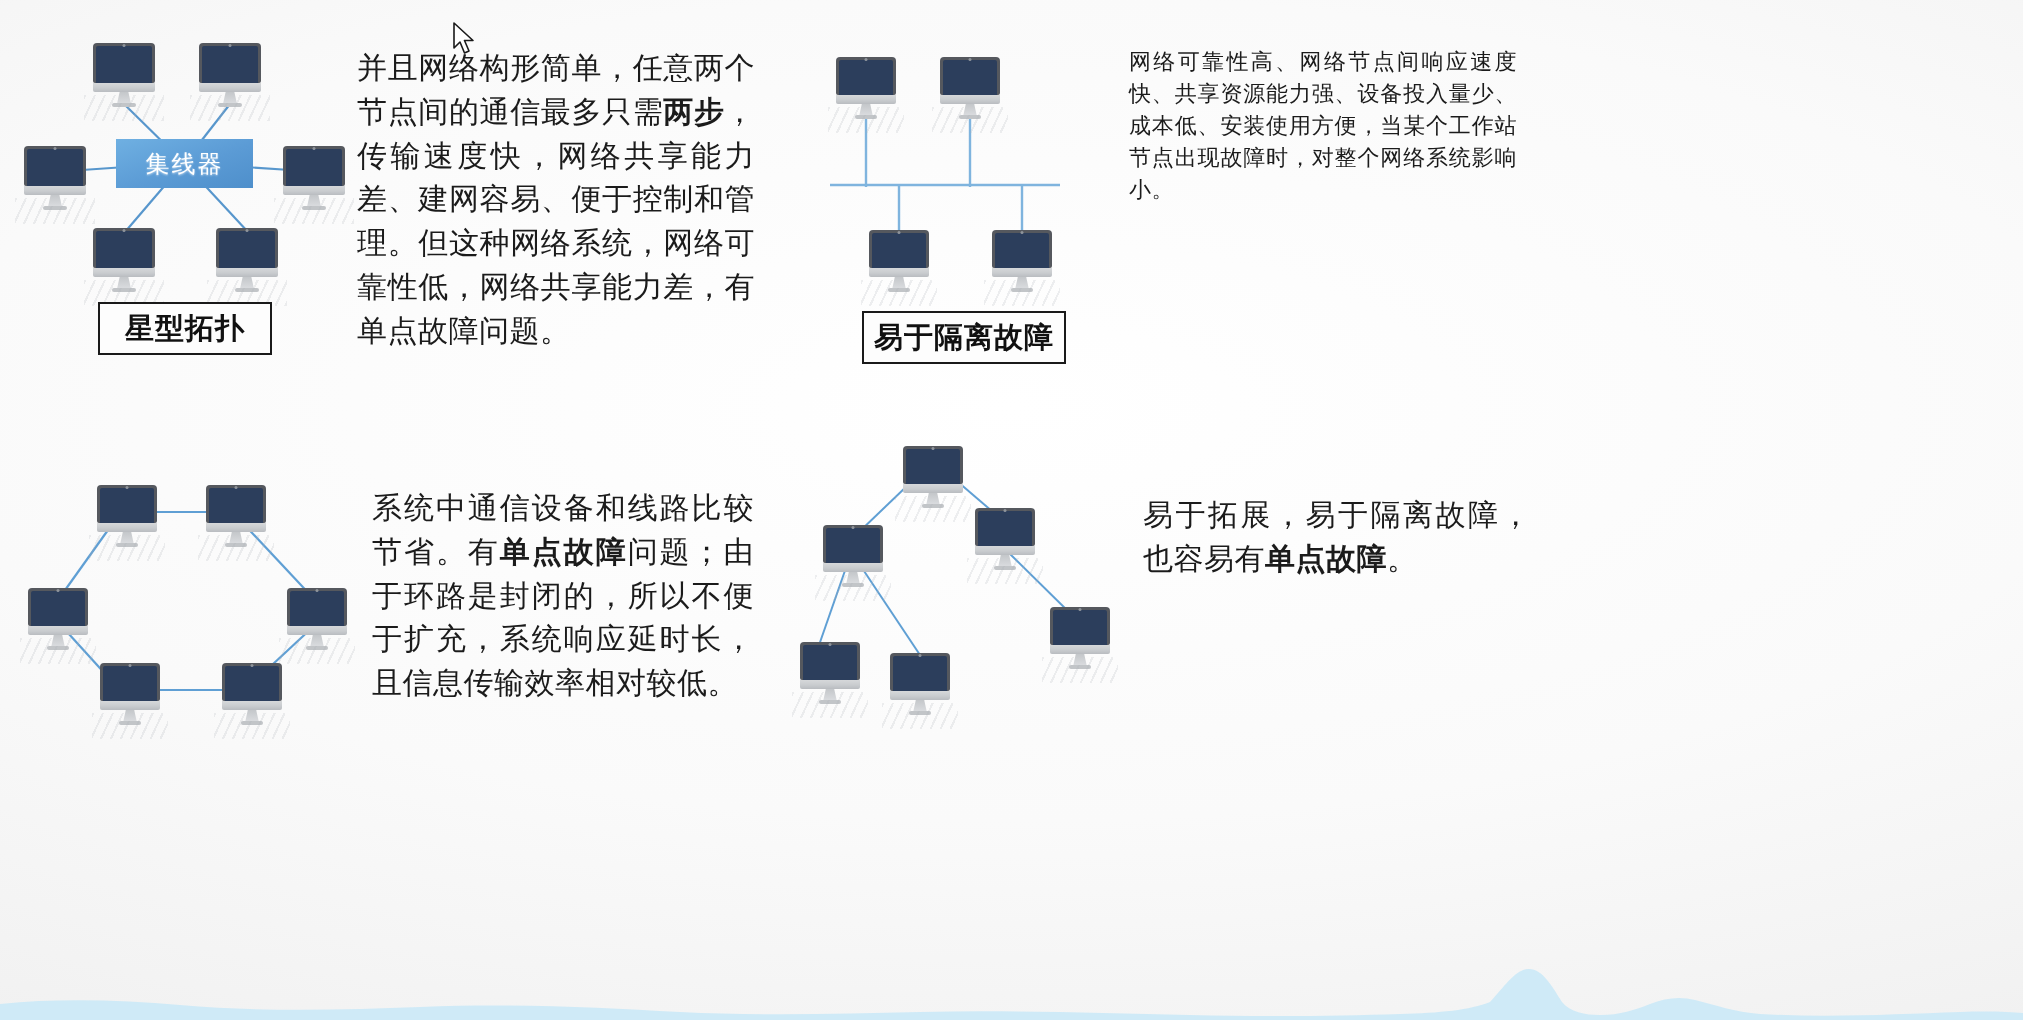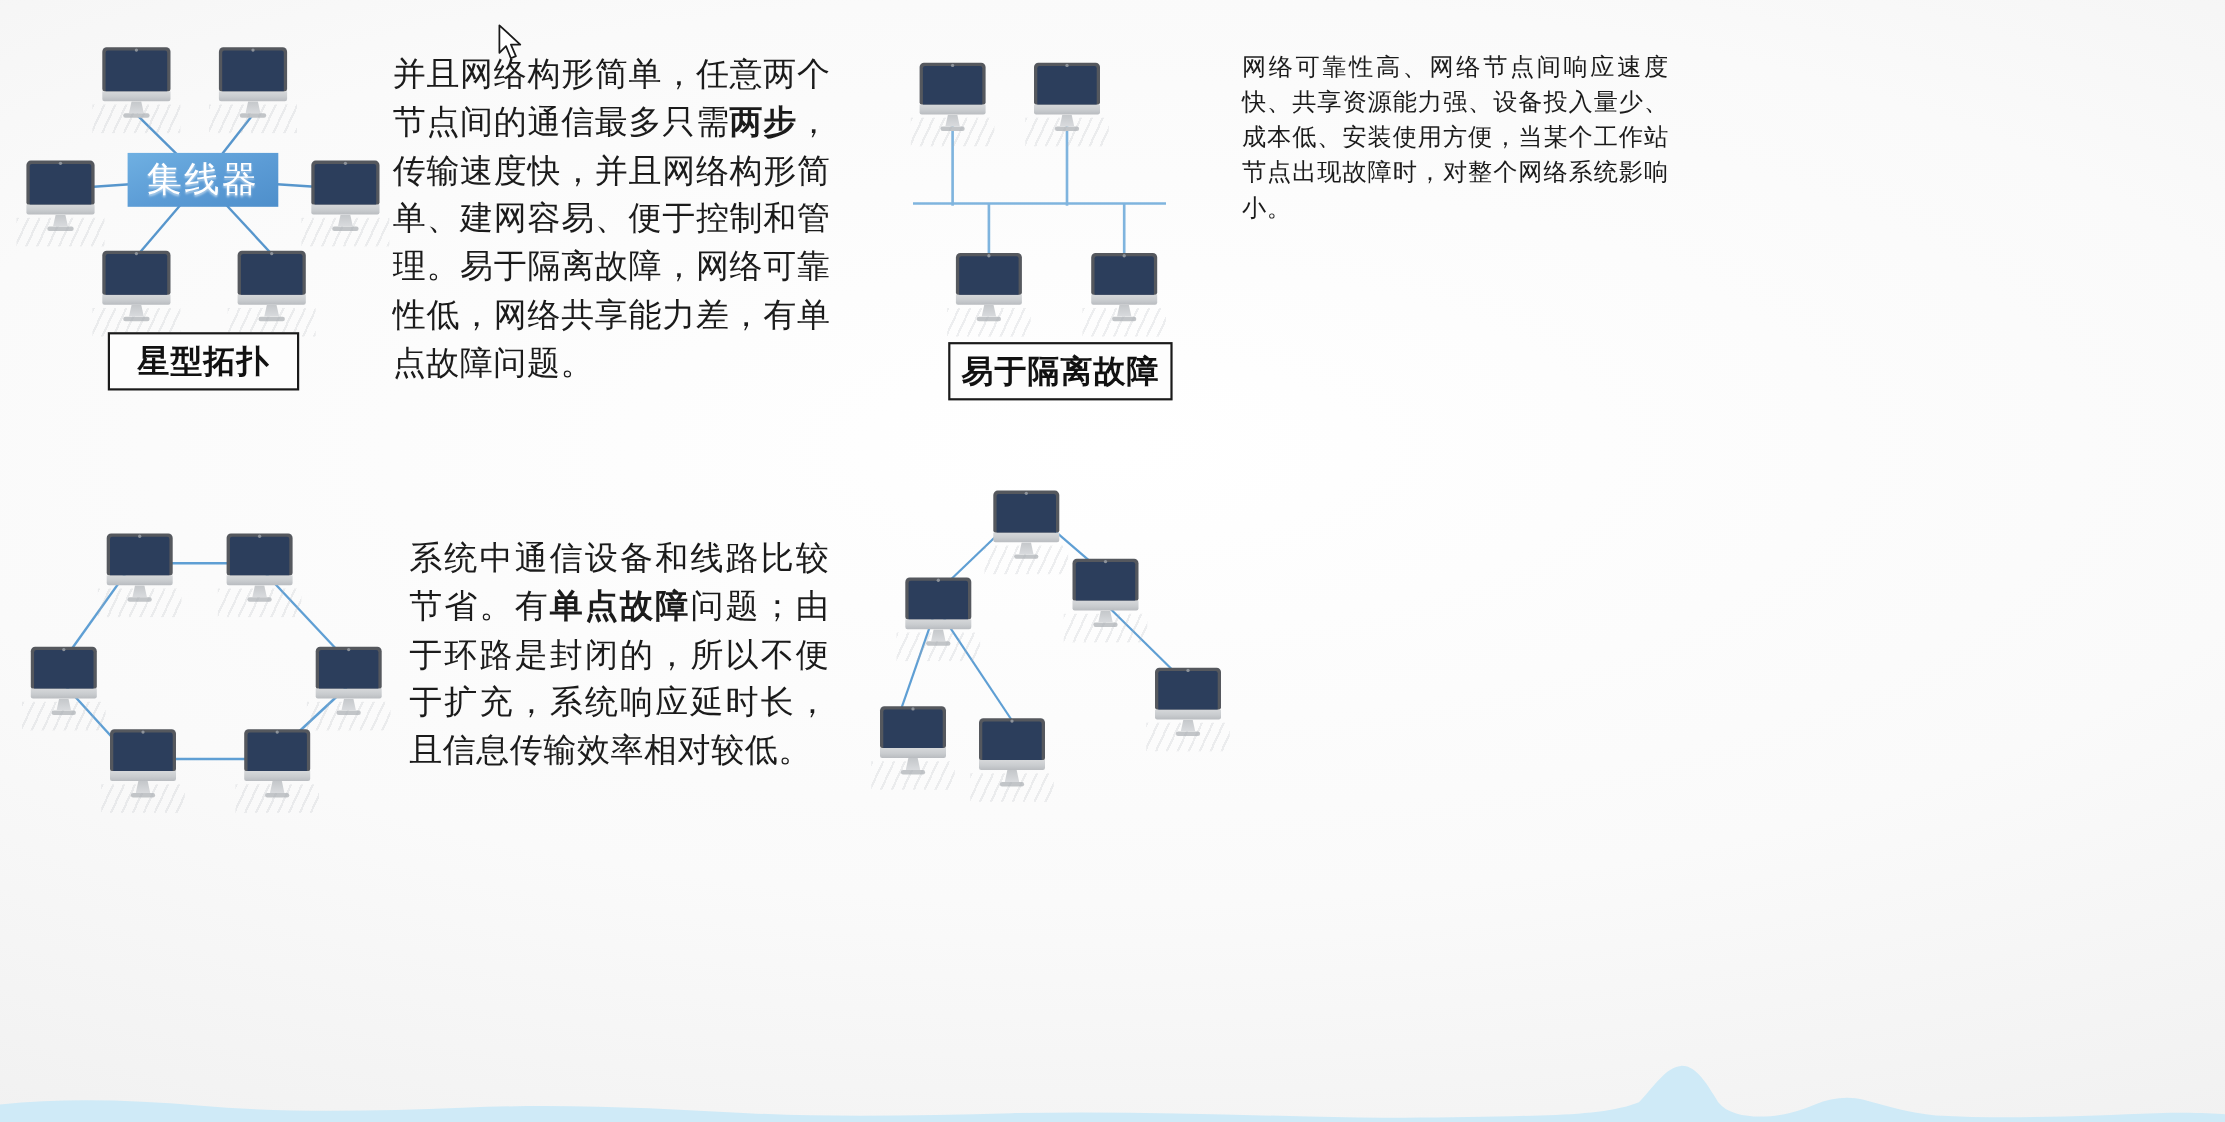--- a/index.html
+++ b/index.html
@@ -52,21 +52,21 @@
     pointer-events:none;
   }
 
   
   .hub{
     position:absolute;
     background:linear-gradient(160deg,#6fb0e2 0%,#5b9bd5 55%,#4e8fcb 100%);
     color:#ffffff;
     display:flex;align-items:center;justify-content:center;
     font-family:"DejaVu Sans","Liberation Sans",sans-serif;
-    font-size:32px;letter-spacing:2px;
+    font-size:24px;letter-spacing:2px;
     text-shadow:0 1px 2px rgba(255,255,255,.55);
   }
 
   
   .wires{position:absolute;left:0;top:0;width:2023px;height:1020px;pointer-events:none;}
 
   
   .para{
     position:absolute;
     font-family:"DejaVu Serif","Liberation Serif",serif;
@@ -202,21 +202,21 @@
   </div>
 
   <div class="hub" style="left:116px;top:139px;width:137px;height:49px;">
     <span>集线器</span>
   </div>
 
   <div class="caption" style="left:98px;top:302px;width:170px;height:49px;font-size:29px;">
     <span>星型拓扑</span>
   </div>
 
-  <div class="para" id="p-star" style="left:357px;top:46px;width:398px;font-size:30px;"><span>并且网络构形简单，任意两个节点间的通信最多只需</span><b>两步</b><span>，传输速度快，并且网络构形简单、建网容易、便于控制和管理。易于隔离故障，网络可靠性低，网络共享能力差，有单点故障问题。</span></div>
+  <div class="para" id="p-star" style="left:357px;top:46px;width:398px;font-size:30px;"><span>并且网络构形简单，任意两个节点间的通信最多只需</span><b>两步</b><span>，传输速度快，网络共享能力差、建网容易、便于控制和管理。但这种网络系统，网络可靠性低，网络共享能力差，有单点故障问题。</span></div>
 
   <div class="monitor" style="left:836px;top:57px;width:60px;">
     <div class="mon-hatch" style="top:50px;"></div>
     <div class="mon-body" style="height:38px;">
         <span class="mon-cam"></span>
         <div class="mon-screen"></div>
       </div>
     <div class="mon-chin"></div>
       <div class="mon-neck"></div>
       <div class="mon-foot"></div>
@@ -371,20 +371,21 @@
   <div class="monitor" style="left:1050px;top:607px;width:60px;">
     <div class="mon-hatch" style="top:50px;"></div>
     <div class="mon-body" style="height:38px;">
         <span class="mon-cam"></span>
         <div class="mon-screen"></div>
       </div>
     <div class="mon-chin"></div>
       <div class="mon-neck"></div>
       <div class="mon-foot"></div>
   </div>
+  <div class="para" id="p-tree" style="left:1143px;top:493px;width:388px;font-size:30px;"><span>易于拓展，易于隔离故障，也容易有</span><b>单点故障</b><span>。</span></div>
 
   <svg class="wave" viewBox="0 0 2023 60" preserveAspectRatio="none" xmlns="http://www.w3.org/2000/svg">
     <path d="M0,44 C60,38 120,40 180,45 C260,52 340,50 420,47
              C520,43 600,48 680,52 C760,56 840,54 920,52
              C1010,50 1100,53 1190,55 C1270,57 1340,56 1400,54
              C1440,53 1470,50 1490,42 C1505,26 1515,10 1528,9
              C1542,8 1552,26 1562,42 C1570,52 1585,55 1600,55
              C1620,55 1635,50 1650,44 C1665,38 1680,36 1695,40
              C1715,45 1735,52 1760,54 C1830,58 1900,54 1960,52
              C1990,51 2010,52 2023,53 L2023,60 L0,60 Z" fill="#cfeaf7"></path>

